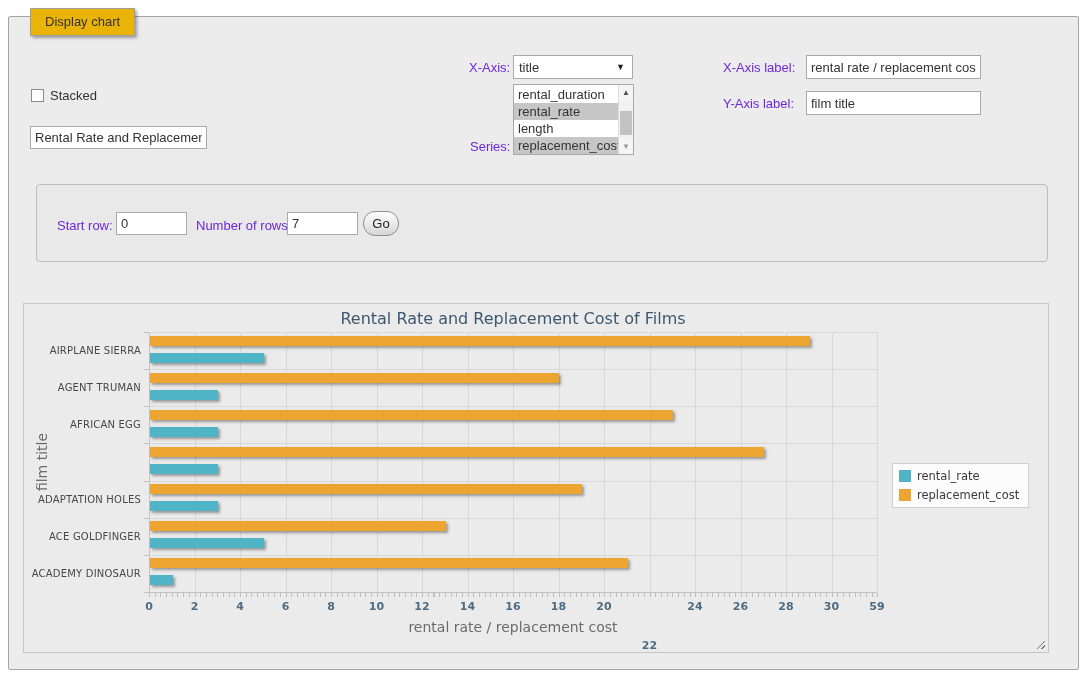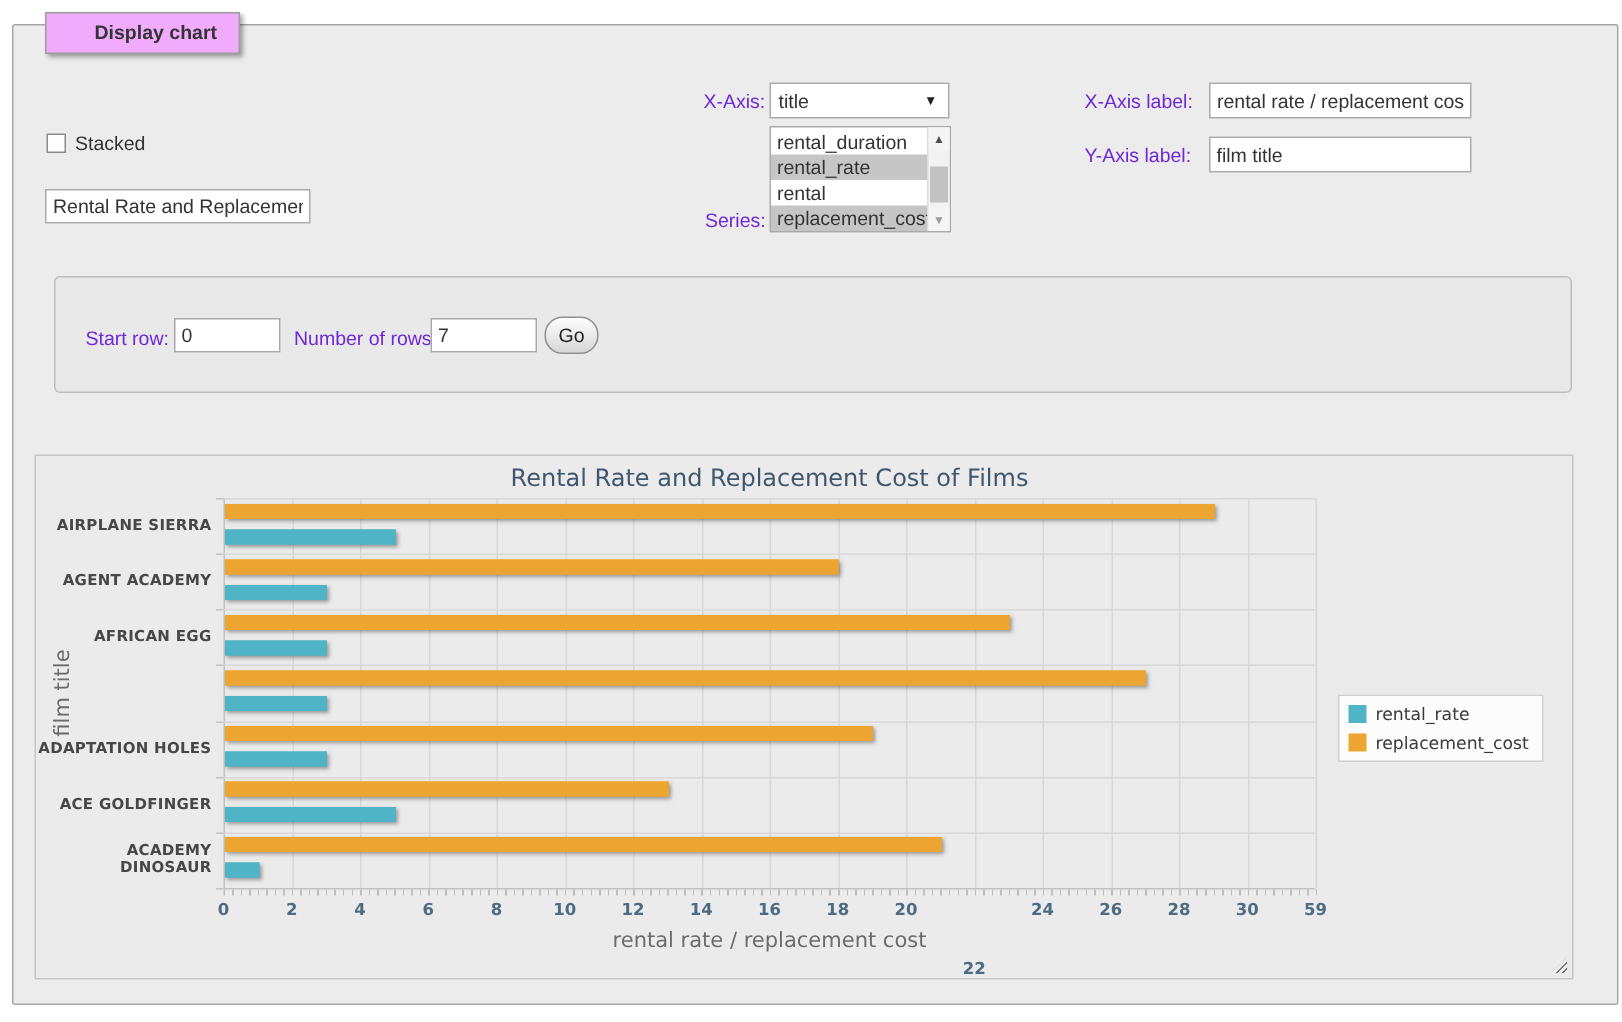--- a/index.html
+++ b/index.html
@@ -3,22 +3,22 @@
 <meta charset="utf-8">
 <style>
   * { margin:0; padding:0; box-sizing:border-box; }
   body { background:#fff; }
   .page { position:relative; width:1081px; height:681px; background:#ffffff;
           font-family:"Liberation Sans", sans-serif; font-size:13px; color:#333; overflow:hidden; }
 
   
   .panel { position:absolute; left:8px; top:16px; width:1071px; height:654px;
            background:#ececec; border:1px solid #a5a5a5; border-radius:2px; }
-  .panel-legend { position:absolute; left:30px; top:8px; background:#f0abfc; border:1px solid #9e9e9e;
-                  padding:5px 14px 6px 32px; font-weight:bold; font-size:13px; color:#333;
+  .panel-legend { position:absolute; left:30px; top:8px; background:#eab308; border:1px solid #9e9e9e;
+                  padding:5px 14px 6px 14px; font-weight:normal; font-size:13px; color:#333;
                   box-shadow:2px 2px 3px rgba(0,0,0,0.35); z-index:5; }
 
   
   .radio-row { position:absolute; left:32px; top:55px; display:flex; align-items:center; gap:10px; }
   .radio-item { display:flex; align-items:center; gap:5px; cursor:default; }
   .radio { width:13px; height:13px; border-radius:50%; border:1px solid #767676; background:#fdfdfd;
            display:inline-flex; align-items:center; justify-content:center; }
   .radio.checked::after { content:""; width:5px; height:5px; border-radius:50%; background:#3a3a3a; }
   .check-row { position:absolute; left:31px; top:88px; display:flex; align-items:center; gap:6px; }
   .checkbox { width:13px; height:13px; border:1px solid #8a8a8a; background:#fdfdfd; }
@@ -65,21 +65,21 @@
   .vgrid { position:absolute; top:0; width:1px; height:100%; background:#d8d8d8; }
   .hgrid { position:absolute; left:0; width:100%; height:1px; background:#d8d8d8; }
   .axis-y { position:absolute; left:0; top:0; width:1px; height:100%; background:#c2c2c2; }
   .axis-x { position:absolute; left:0; bottom:-1px; width:100%; height:1px; background:#c2c2c2; }
   .ytick { position:absolute; left:-5px; width:5px; height:1px; background:#c2c2c2; }
   .minor-ticks { position:absolute; left:125px; top:289px; width:729px; height:4px;
                  background:repeating-linear-gradient(to right,#bdbdbd 0 1px,transparent 1px 5.69px); }
   .bar { position:absolute; left:1px; height:10px; box-shadow:1.5px 1.5px 2.5px rgba(70,70,70,0.5); }
   .ylabels { position:absolute; left:0; top:28px; width:117px; height:260px; }
   .cat-label { position:absolute; left:0; width:117px; display:flex; align-items:center;
-               justify-content:flex-end; font-size:10px; font-weight:bold; color:#474747;
+               justify-content:flex-end; font-size:10px; font-weight:normal; color:#474747;
                letter-spacing:0.2px;text-align:right; }
   .xtick-label { position:absolute; top:296px; width:34px; text-align:center; font-size:11px;
                  font-weight:bold; color:#4d6b82; }
   .xaxis-title { position:absolute; left:125px; top:315px; width:728px; text-align:center;
                  font-size:14px; color:#6b6b6b; }
   .yaxis-title { position:absolute; left:-130px; top:148px; width:300px; height:20px; text-align:center;
                  font-size:14px; color:#6b6b6b; transform:rotate(-90deg); }
   .legend { position:absolute; left:868px; top:159px; background:#fcfcfc; border:1px solid #cfcfcf;
             padding:5px 9px 5px 6px; display:flex; flex-direction:column; gap:5px; }
   .legend-item { display:flex; align-items:center; gap:6px; font-size:11.5px; color:#3a3a3a;
@@ -108,21 +108,21 @@
   <div class="fake-select">
     <span class="sel-text">title</span>
     <span class="sel-arrow">▼</span>
   </div>
 
   <span class="lbl" style="left:470px; top:139px;">Series:</span>
   <div class="listbox">
     <div class="lb-items" id="series-options">
         <div class="lb-item">rental_duration</div>
         <div class="lb-item selected">rental_rate</div>
-        <div class="lb-item">rental</div>
+        <div class="lb-item">length</div>
         <div class="lb-item selected">replacement_cost</div>
       </div>
     <div class="lb-scroll">
       <div class="lb-btn">▲</div>
       <div class="lb-thumb"></div>
       <div class="lb-btn down">▼</div>
     </div>
   </div>
 
   <span class="lbl" style="left:723px; top:60px;">X-Axis label:</span>
@@ -136,21 +136,21 @@
   <input type="text" class="small-input" style="left: 116px;" value="0">
   <span class="lbl lbl2" style="left:196px; top:218px;">Number of rows:</span>
   <input type="text" class="small-input" style="left: 287px;" value="7">
   <div class="go-btn">Go</div>
 
   <div class="chart-box">
     <div class="chart-title">Rental Rate and Replacement Cost of Films</div>
     <div class="yaxis-title">film title</div>
     <div class="ylabels" id="ylabels">
         <div class="cat-label" style="top: 0px; height: 37.1429px;">AIRPLANE SIERRA</div>
-        <div class="cat-label" style="top: 37.1429px; height: 37.1429px;">AGENT ACADEMY</div>
+        <div class="cat-label" style="top: 37.1429px; height: 37.1429px;">AGENT TRUMAN</div>
         <div class="cat-label" style="top: 74.2857px; height: 37.1429px;">AFRICAN EGG</div>
         <div class="cat-label" style="top: 148.571px; height: 37.1429px;">ADAPTATION HOLES</div>
         <div class="cat-label" style="top: 185.714px; height: 37.1429px;">ACE GOLDFINGER</div>
         <div class="cat-label" style="top: 222.857px; height: 37.1429px;">ACADEMY DINOSAUR</div>
       </div>
     <div class="plot" id="plot">
       <div class="axis-y"></div>
       <div class="axis-x"></div>
     <div class="vgrid" style="left: 45.5px;"></div>
         <div class="vgrid" style="left: 91px;"></div>

